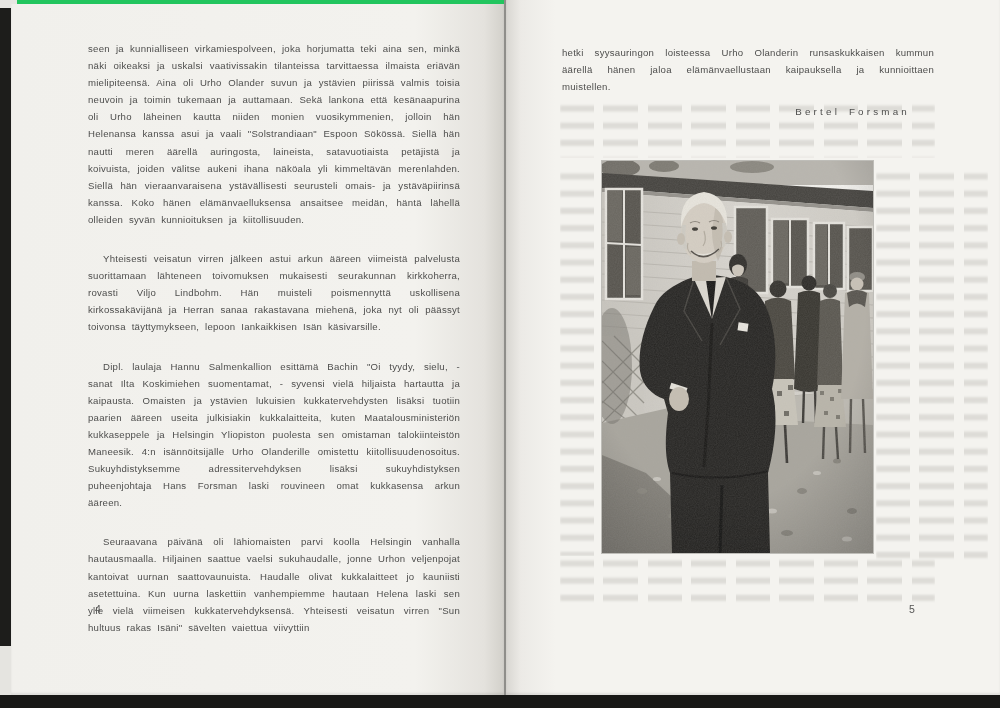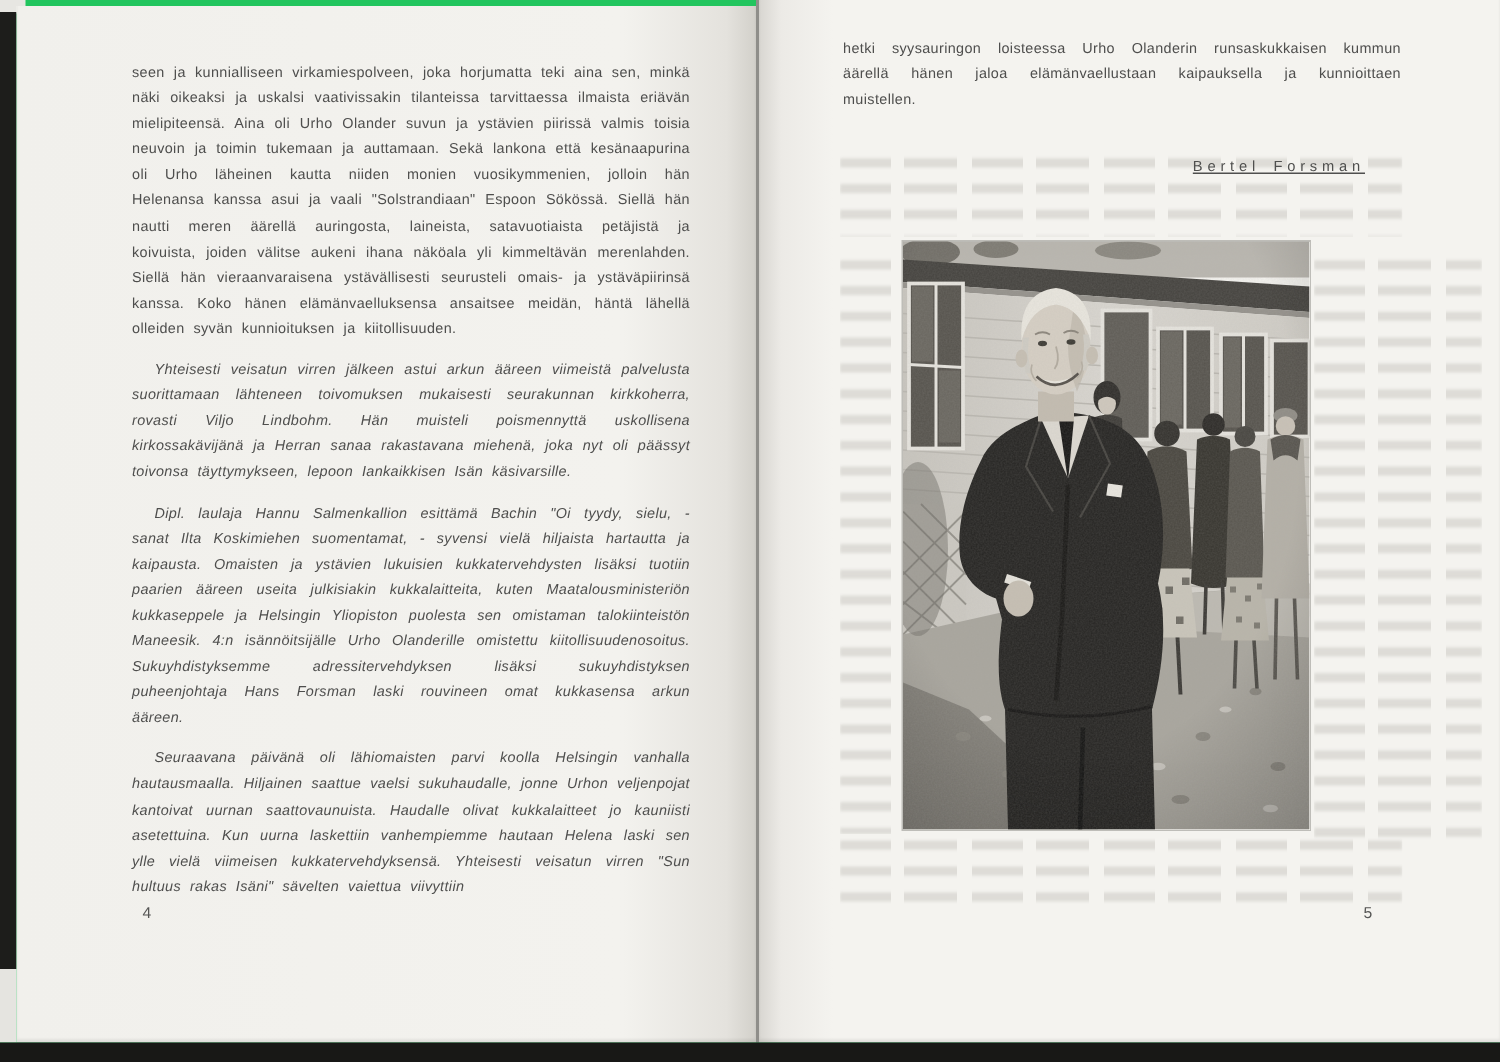--- a/index.html
+++ b/index.html
@@ -16,26 +16,26 @@
     background:linear-gradient(to right,#f1f0ec 0%,#f3f2ee 82%,#e4e2dd 96%,#d2d0ca 100%);
     box-shadow:inset 0 -2px 2px rgba(0,0,0,0.08);}
   .page-right{left:506px;top:0;width:494px;height:695px;
     background:linear-gradient(to right,#d8d6d1 0%,#eceae6 3%,#f4f3ef 10%,#f4f3ef 100%);
     box-shadow:inset 0 -2px 2px rgba(0,0,0,0.08);}
   .fold-line{position:absolute;left:504px;top:0;width:2px;height:695px;background:#8f8e8a;}
 
   .text-col{position:absolute;width:372px;font-size:9.6px;line-height:17.1px;
     color:#4e4e4d;text-align:justify;letter-spacing:0.25px;word-spacing:3px;}
   .text-col p{margin:0;}
-  .text-col p + p{margin-top:10px;text-indent:15px;font-style:italic;}
+  .text-col p + p{margin-top:22px;text-indent:15px;}
   .col-left{left:88px;top:40px;}
-  .col-right{left:562px;top:24px;}
-
-  .signature{display:block;text-align:right;padding-right:24px;margin-top:28px;
-    letter-spacing:3.2px;font-size:9.8px;color:#4f4f4e;text-decoration:underline;}
+  .col-right{left:562px;top:44px;}
+
+  .signature{display:block;text-align:right;padding-right:24px;margin-top:8px;
+    letter-spacing:3.2px;font-size:9.8px;color:#4f4f4e;}
 
   .page-num{position:absolute;font-size:10.5px;color:#565655;letter-spacing:0.5px;}
   .pn-left{left:95px;top:603px;}
   .pn-right{left:909px;top:603px;}
 
   
   .ghost{position:absolute;
     background-image:repeating-linear-gradient(180deg,
       rgba(152,149,142,0) 0px, rgba(152,149,142,0) 5px,
       rgba(152,149,142,0.55) 6px, rgba(152,149,142,0.55) 11px,

